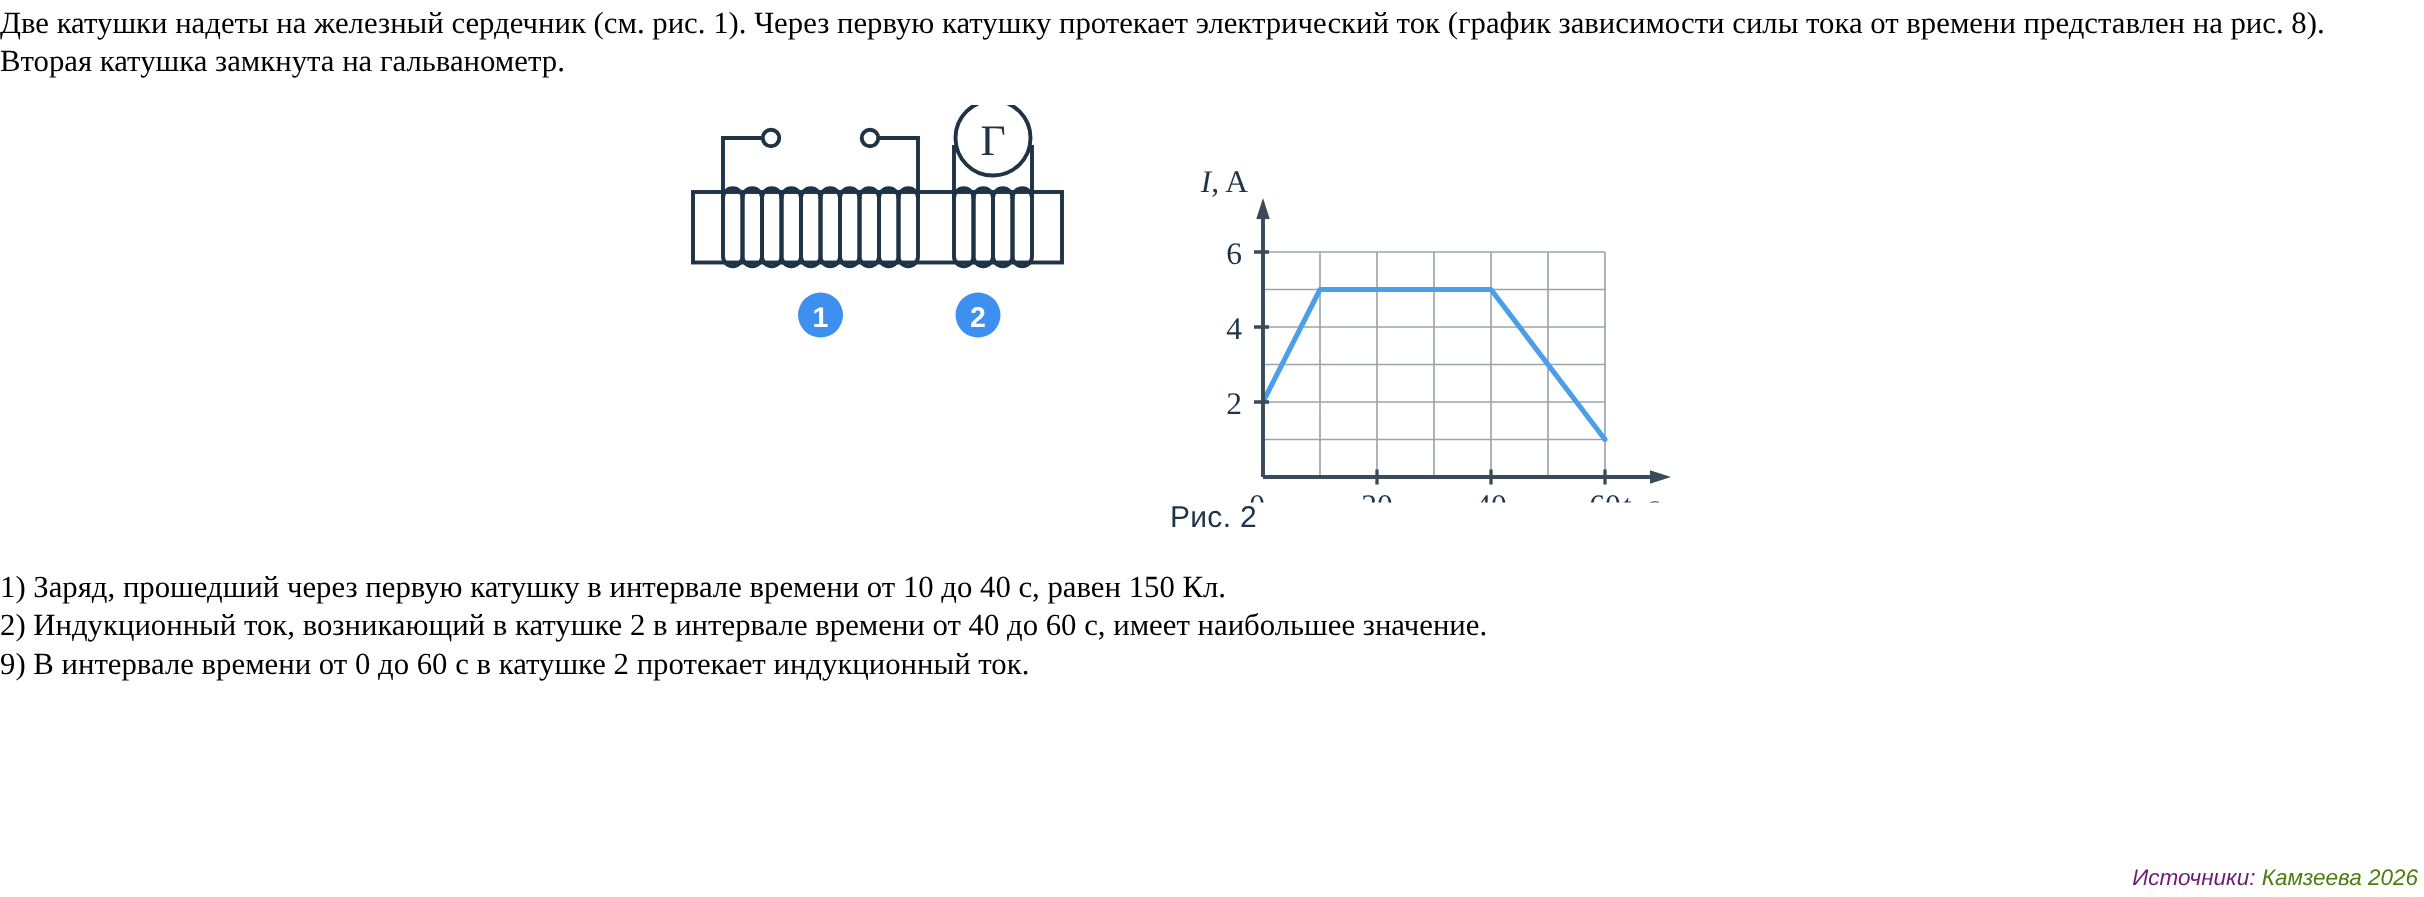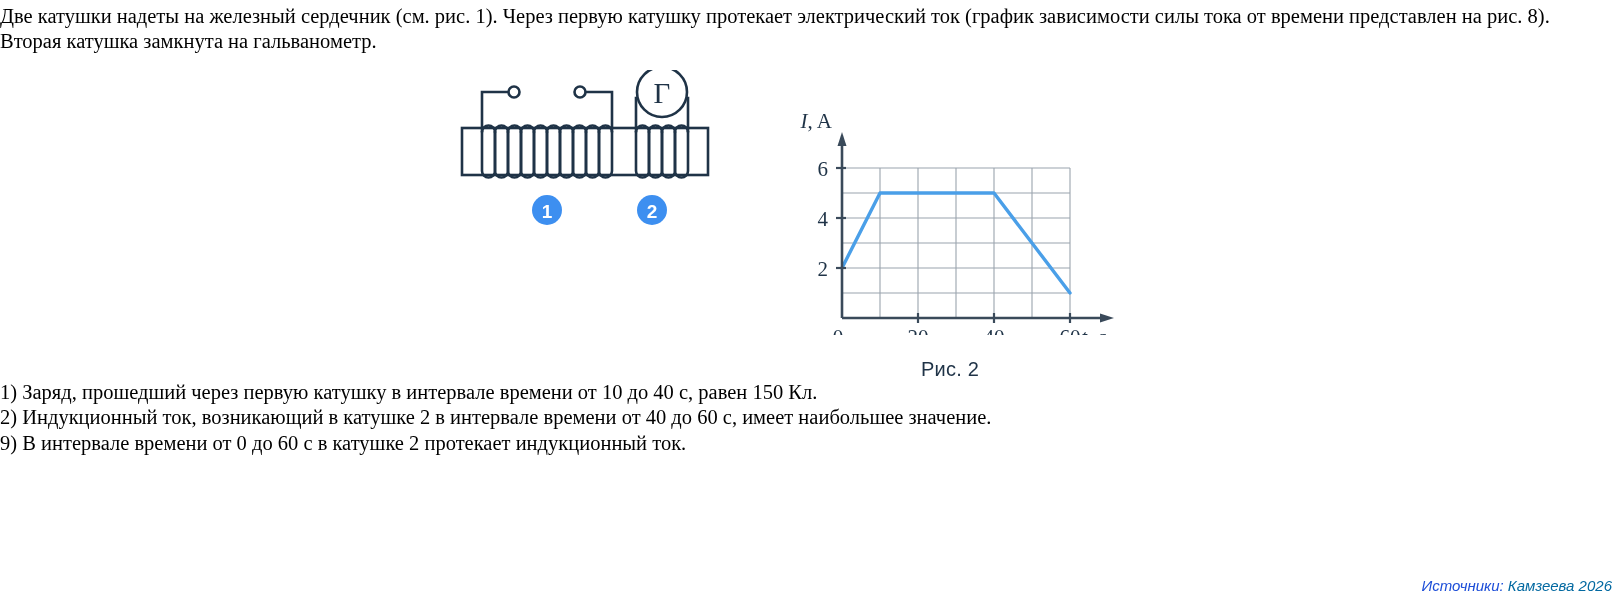--- a/index.html
+++ b/index.html
@@ -56,23 +56,23 @@
   #fig2 {
     position: absolute;
     left: 780px;
     top: 0px;
     width: 340px;
     height: 305px;
   }
   #fig2 .fig-caption {
     position: absolute;
     left: 0;
-    top: 288px;
+    top: 264px;
     width: 340px;
-    text-align: center;
+    text-align: left;
   }
 
   .fig-caption {
     font-family: "Liberation Sans", sans-serif;
     font-size: 20px;
     color: #1f3347;
     letter-spacing: 0.2px;
   }
 
   
@@ -91,22 +91,22 @@
   
   #footer {
     position: absolute;
     right: 4px;
     bottom: 4px;
     font-family: "Liberation Sans", sans-serif;
     font-size: 15px;
     font-style: italic;
     white-space: nowrap;
   }
-  #footer .src-label { color: #1d4ed8; }
-  #footer .src-value { color: #0369a1; }
+  #footer .src-label { color: #701a75; }
+  #footer .src-value { color: #4d7c0f; }
 
   svg { display: block; }
 </style>
 </head>
 <body>
 
 <div id="intro">Две катушки надеты на железный сердечник (см. рис. 1). Через первую катушку протекает электрический ток (график зависимости силы тока от времени представлен на рис. 8). Вторая катушка замкнута на гальванометр.</div>
 
 <div id="figures">
 

